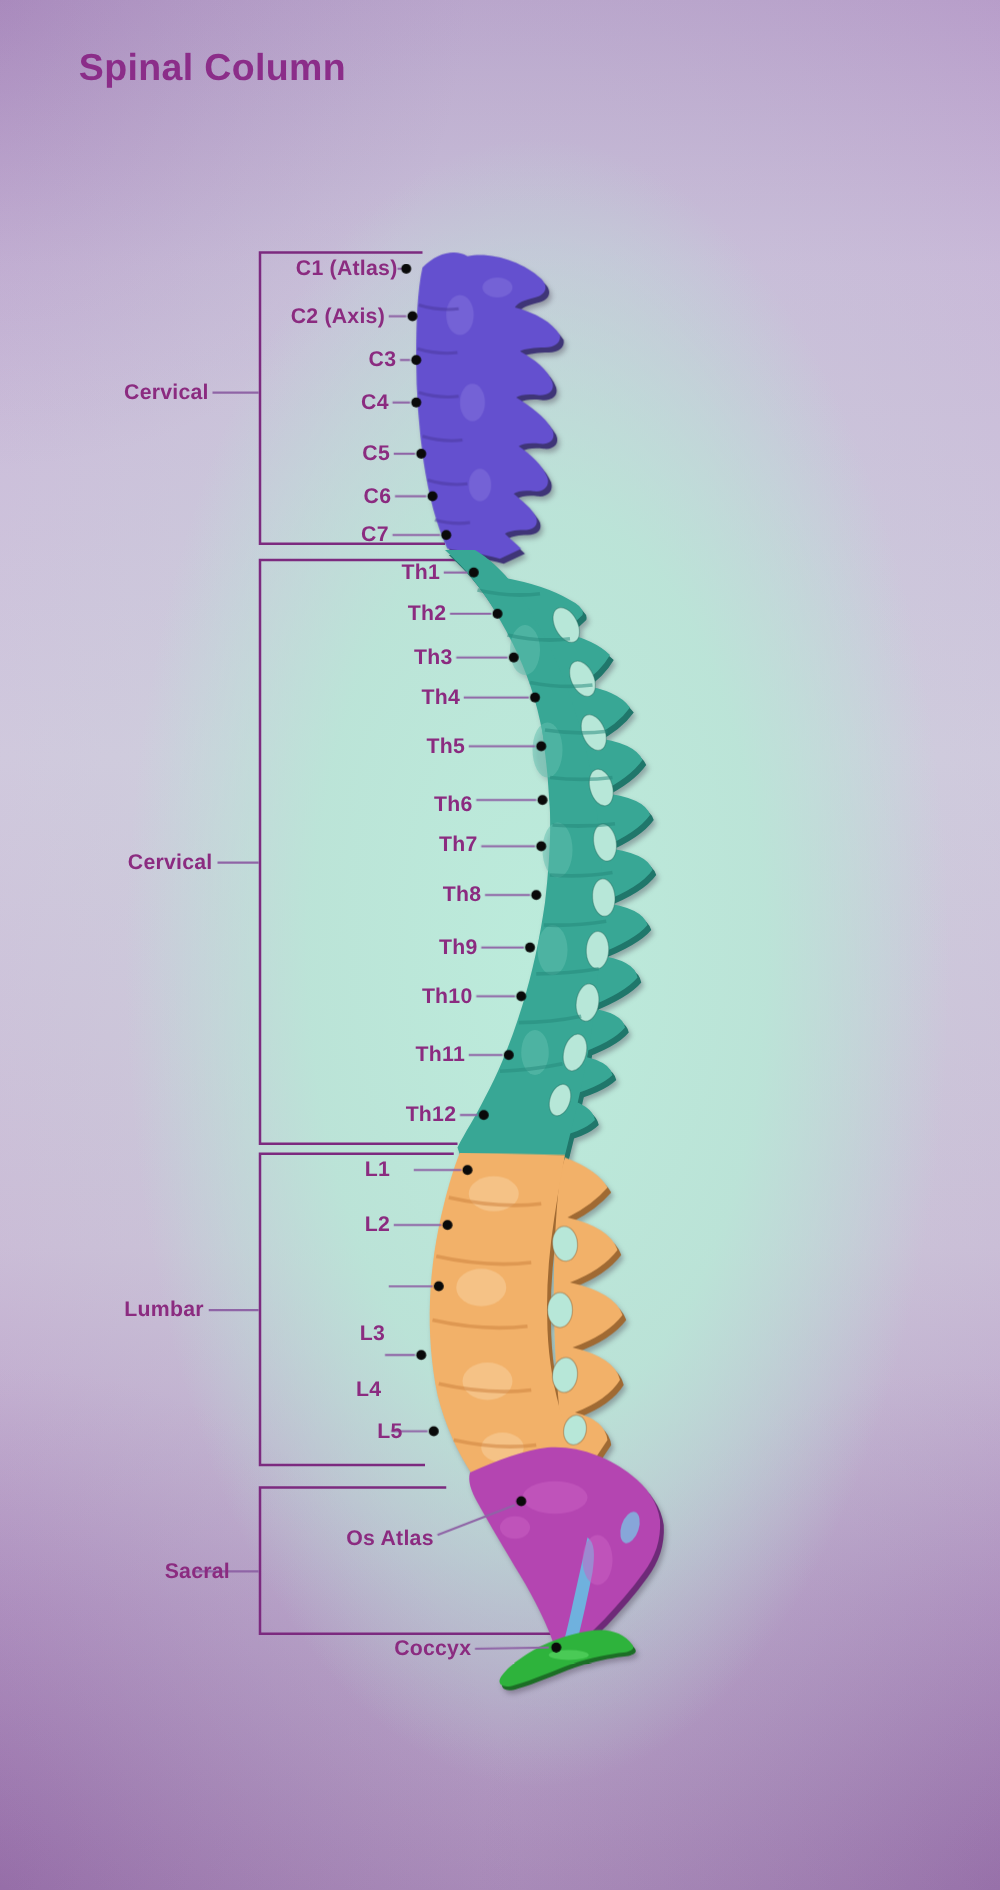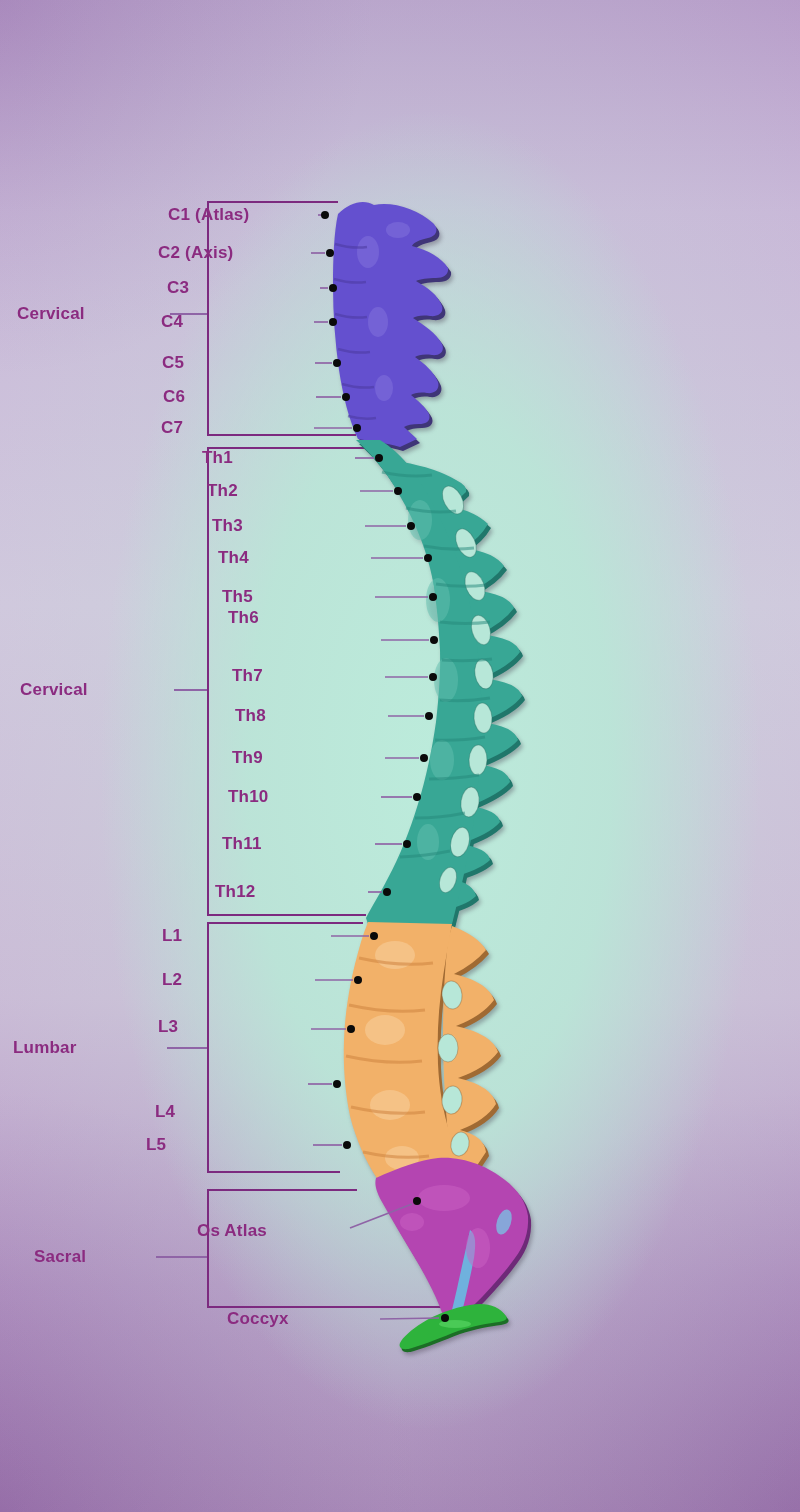--- a/index.html
+++ b/index.html
@@ -20,21 +20,21 @@
       radial-gradient(ellipse 620px 1050px at 420px 740px, rgba(198,224,218,.55) 0%, rgba(198,220,220,0) 100%),
       radial-gradient(circle 520px at 0px 0px, rgba(136,95,160,.30), rgba(136,95,160,0) 72%),
       radial-gradient(circle 560px at 800px 1512px, rgba(120,80,145,.32), rgba(120,80,145,0) 75%),
       radial-gradient(circle 560px at 0px 1512px, rgba(120,80,145,.32), rgba(120,80,145,0) 75%),
       linear-gradient(180deg,#b79bc9 0%,#c9b4d8 14%,#d2c4de 40%,#cbb6d6 66%,#b491c3 85%,#a47cb3 100%);}
   .title{
     position:absolute;left:63px;top:38px;
     font-size:30px;font-weight:700;color:#8b2d89;letter-spacing:.3px;
   }
   .vlabel,.rlabel{
-    position:absolute;width:150px;
+    position:absolute;width:150px;text-align:right;
     font-size:17px;line-height:24px;font-weight:700;color:#8b2b80;
     letter-spacing:.2px;white-space:nowrap;
   }
   svg{position:absolute;left:0;top:0;}
   .bones{filter:drop-shadow(2px 3px 2px rgba(60,50,70,.35));}
 </style>
 </head>
 <body>
 
 <div id="stage">
@@ -220,49 +220,50 @@
       <circle cx="374" cy="936" r="4"></circle>
         <circle cx="358" cy="980" r="4"></circle>
         <circle cx="351" cy="1029" r="4"></circle>
       <circle cx="337" cy="1084" r="4"></circle>
         <circle cx="347" cy="1145" r="4"></circle>
       <circle cx="417" cy="1201" r="4"></circle>
         <circle cx="445" cy="1318" r="4"></circle>
     </g>
   </svg>
 
+  <div class="title">Spinal Column</div>
 
   <div class="rlabel" style="right:633px;top:302px">Cervical</div>
   <div class="rlabel" style="right:630px;top:678px">Cervical</div>
   <div class="rlabel" style="right:637px;top:1036px">Lumbar</div>
   <div class="rlabel" style="right:616px;top:1245px">Sacral</div>
 
   <div class="vlabel" style="right:482px;top:203px">C1 (Atlas)</div>
   <div class="vlabel" style="right:492px;top:241px">C2 (Axis)</div>
   <div class="vlabel" style="right:483px;top:276px">C3</div>
   <div class="vlabel" style="right:489px;top:310px">C4</div>
   <div class="vlabel" style="right:488px;top:351px">C5</div>
   <div class="vlabel" style="right:487px;top:385px">C6</div>
   <div class="vlabel" style="right:489px;top:416px">C7</div>
 
   <div class="vlabel" style="right:448px;top:446px">Th1</div>
   <div class="vlabel" style="right:443px;top:479px">Th2</div>
   <div class="vlabel" style="right:438px;top:514px">Th3</div>
   <div class="vlabel" style="right:432px;top:546px">Th4</div>
   <div class="vlabel" style="right:428px;top:585px">Th5</div>
-  <div class="vlabel" style="right:422px;top:606px">Th6</div>
+  <div class="vlabel" style="right:422px;top:632px">Th6</div>
   <div class="vlabel" style="right:418px;top:664px">Th7</div>
   <div class="vlabel" style="right:415px;top:704px">Th8</div>
   <div class="vlabel" style="right:418px;top:746px">Th9</div>
   <div class="vlabel" style="right:422px;top:785px">Th10</div>
   <div class="vlabel" style="right:428px;top:832px">Th11</div>
   <div class="vlabel" style="right:435px;top:880px">Th12</div>
 
   <div class="vlabel" style="right:488px;top:924px">L1</div>
   <div class="vlabel" style="right:488px;top:968px">L2</div>
-  <div class="vlabel" style="right:492px;top:1015px">L3</div>
+  <div class="vlabel" style="right:492px;top:1055px">L3</div>
   <div class="vlabel" style="right:495px;top:1100px">L4</div>
-  <div class="vlabel" style="right:504px;top:1133px">L5</div>
+  <div class="vlabel" style="right:478px;top:1133px">L5</div>
 
   <div class="vlabel" style="right:453px;top:1219px">Os Atlas</div>
   <div class="vlabel" style="right:423px;top:1307px">Coccyx</div>
 
 </div>
 
 </body></html>

